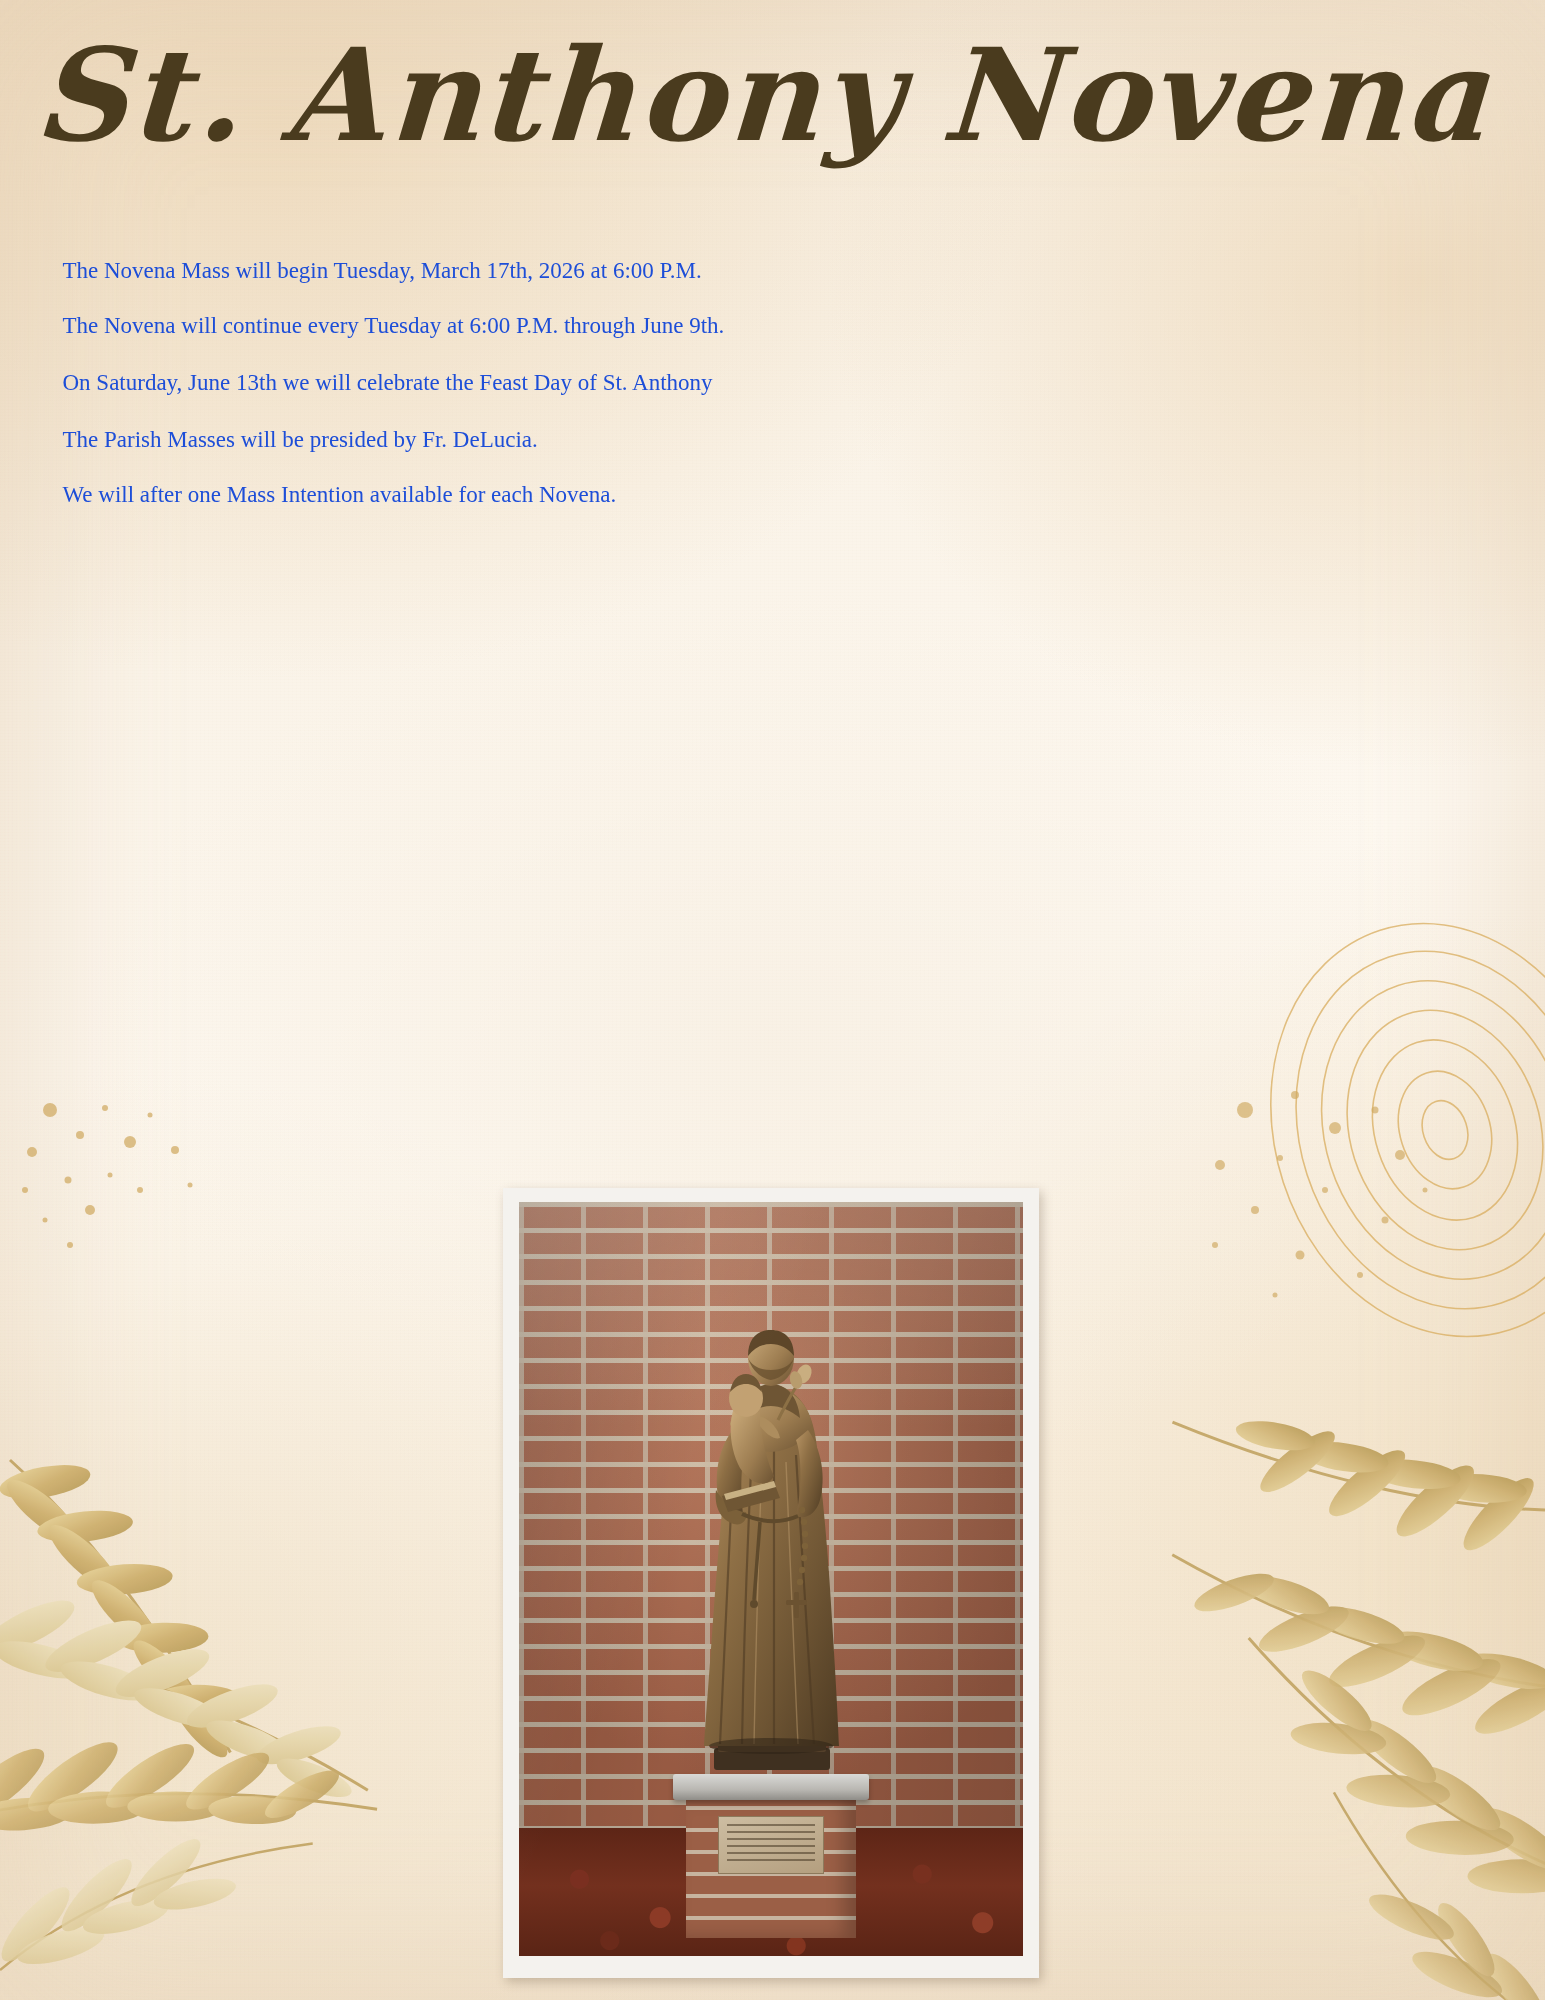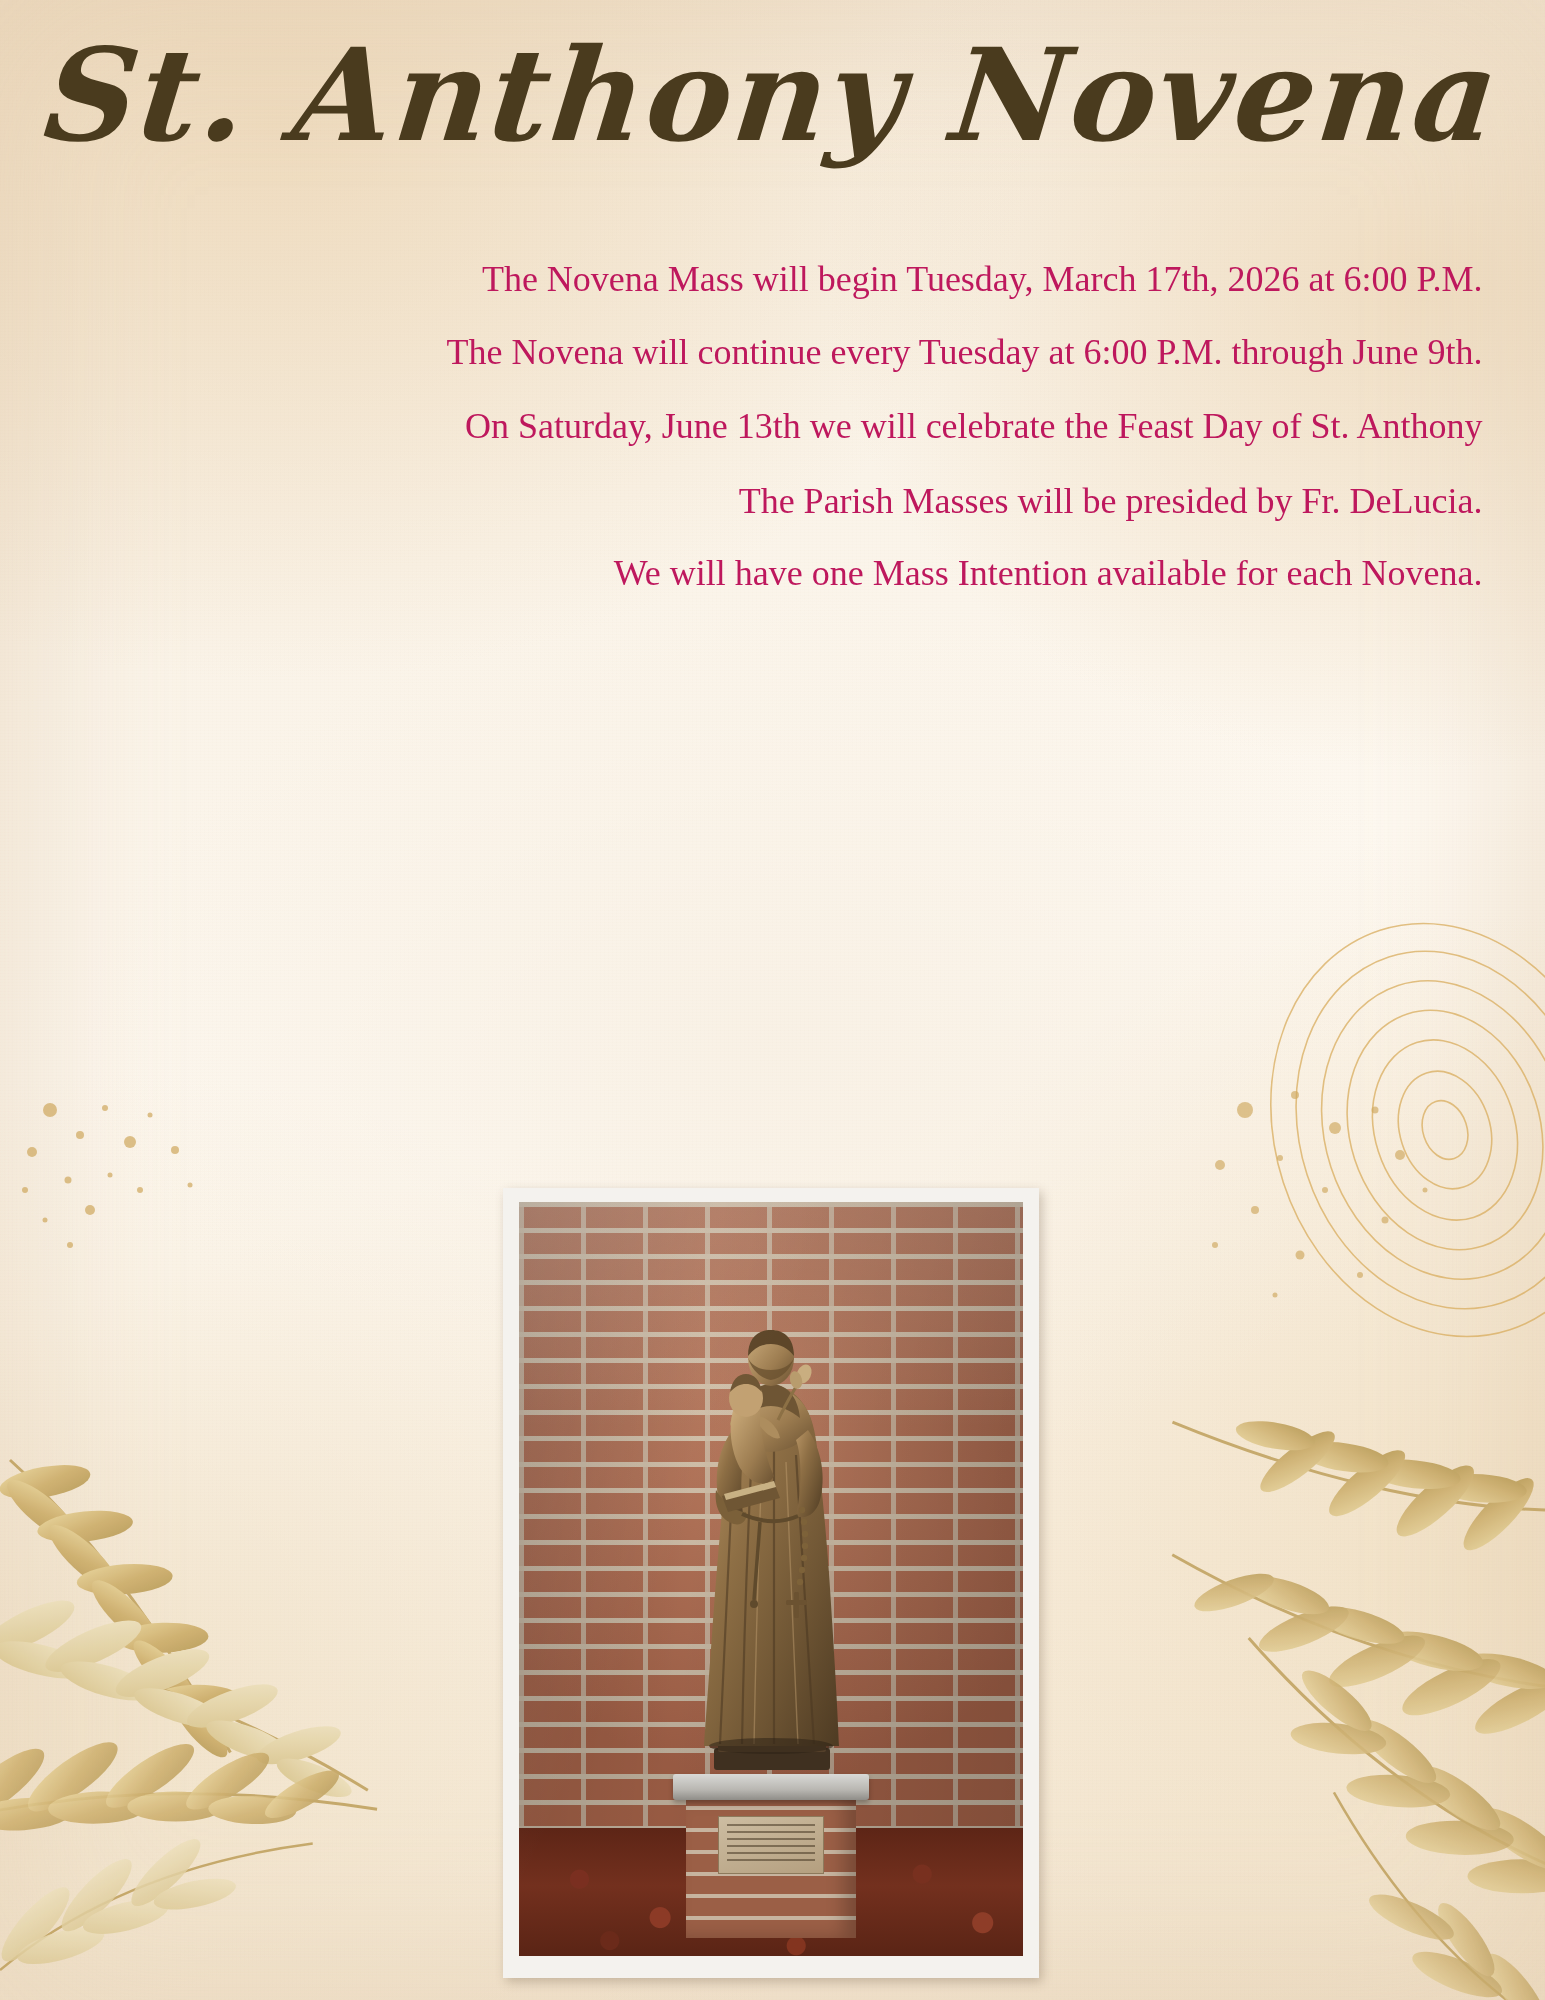--- a/index.html
+++ b/index.html
@@ -69,23 +69,23 @@
     transform: skewX(-6deg);
     white-space: nowrap;
   }
 
   
   .body-copy {
     position: absolute;
     top: 255px;
     left: 0;
     width: 100%;
-    text-align: right;
-    color: #be185d;
-    font-size: 36px;
+    text-align: left;
+    color: #1d4ed8;
+    font-size: 23px;
     line-height: 1.35;
   }
   .para {
     margin: 0 auto;
     max-width: 1420px;
     padding: 0 40px;
   }
   .para + .para { margin-top: 26px; }
   .para.gap-lg { margin-top: 24px; }
   .para.gap-xl { }
@@ -423,21 +423,21 @@
     <div>On Saturday, June 13th we will celebrate the Feast Day of St. Anthony</div>
   </div>
 
   <div class="para gap-xl">
     <div>The Parish Masses will be presided by Fr. DeLucia.</div>
   </div>
 
 
 
   <div class="para gap-lg">
-    <div>We will have one Mass Intention available for each Novena.</div>
+    <div>We will after one Mass Intention available for each Novena.</div>
   </div>
 
 </div>
 
 <div class="photo-frame">
   <div class="photo">
     <div class="brick-wall"></div>
     <div class="brick-shade"></div>
     <div class="mulch"></div>
 

